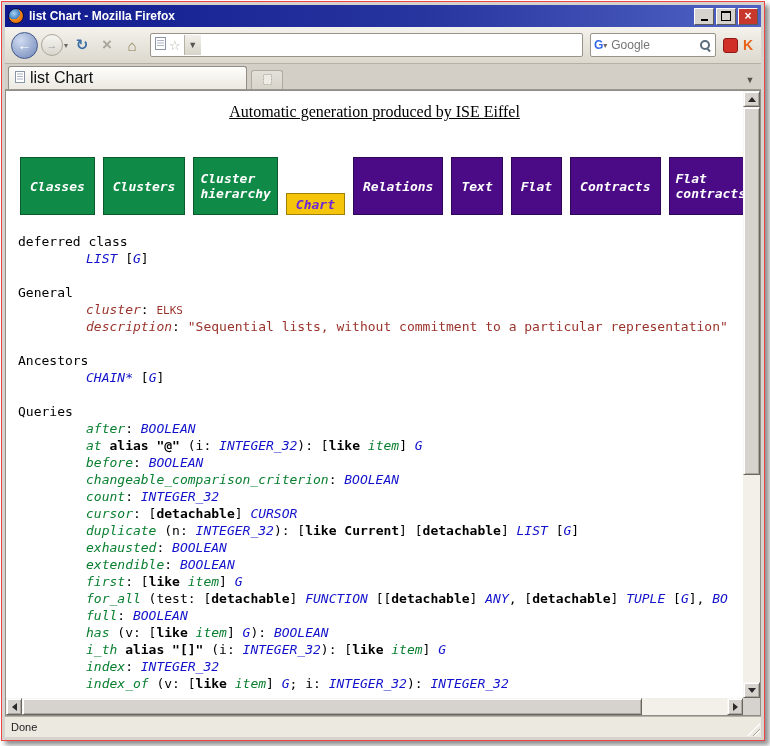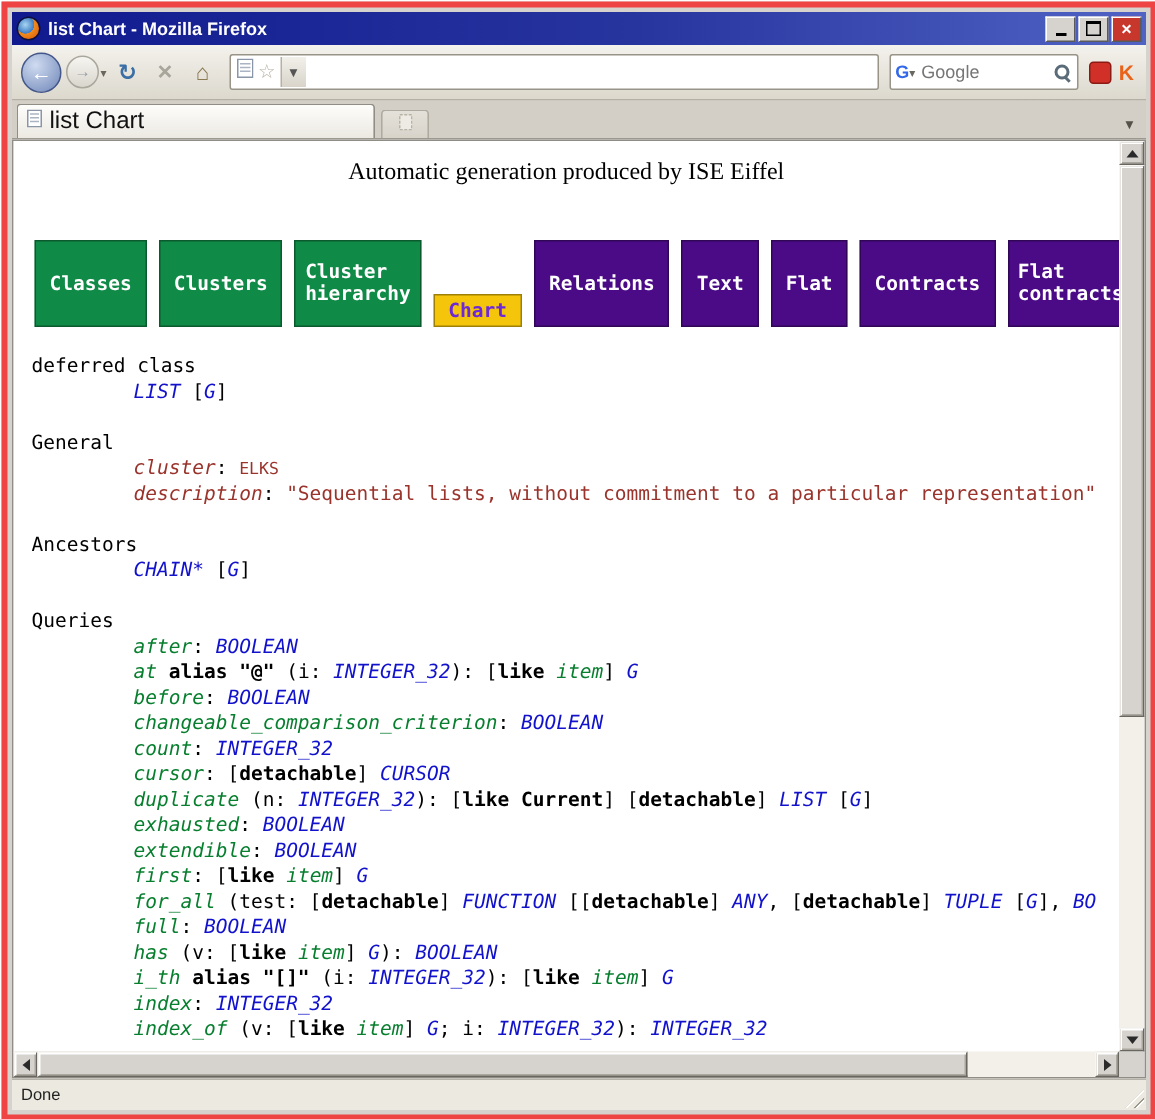--- a/index.html
+++ b/index.html
@@ -1,20 +1,20 @@
 <!DOCTYPE html>
 <html style="--button-green: #108a47; --button-yellow: #f4c50b; --button-purple: #4b0b86; --class-blue: #1212cc; --feature-green: #087f2f; --label-red: #9a332b;"><head>
 <meta charset="utf-8">
 <style>
   html,body{margin:0;padding:0;}
   body{width:770px;height:746px;overflow:hidden;background:#fff;position:relative;
        font-family:"Liberation Sans","DejaVu Sans",sans-serif;}
   
   .window{position:absolute;left:1px;top:1px;width:756px;height:732px;
-    background:#d6d3ce;border:4px solid #ef4444;padding:3px;
+    background:#d6d3ce;border:1px solid #ef4444;padding:3px;
     box-shadow:4px 4px 5px rgba(0,0,0,.45);display:flex;flex-direction:column;}
   .titlebar{height:22px;flex:0 0 22px;display:flex;align-items:center;gap:5px;padding:0 3px;
     background:linear-gradient(to right,#101a8e 0%,#27359f 55%,#5063c4 100%);}
   .fx-logo{width:14px;height:14px;border-radius:50%;flex:0 0 14px;
     background:radial-gradient(circle at 35% 32%,#a8d4f2 0%,#3f7ec4 44%,#f08a1e 46%,#d85400 100%);
     border:1px solid #0a1040;}
   .title-text{color:#fff;font-weight:bold;font-size:12px;flex:1;white-space:nowrap;overflow:hidden;}
   .win-controls{display:flex;gap:2px;}
   .wbtn{width:18px;height:15px;display:flex;align-items:center;justify-content:center;
     background:#d6d3ce;border:1px solid;border-color:#fff #5a5a5a #5a5a5a #fff;cursor:default;}
@@ -62,22 +62,22 @@
   .tab-stub{width:30px;height:18px;margin-left:4px;background:linear-gradient(#e9e6df,#d9d5cb);
     border:1px solid #a5a197;border-bottom:none;border-radius:3px 3px 0 0;
     display:flex;align-items:center;justify-content:center;opacity:.8;}
   .tab-spacer{flex:1;}
   .tab-list-btn{width:16px;height:18px;display:flex;align-items:center;justify-content:center;
     color:#55524a;font-size:9px;}
   
   .content{flex:1;position:relative;background:#fff;border:1px solid #8f8d85;overflow:hidden;}
   .doc{position:absolute;left:0;top:0;right:17px;bottom:17px;overflow:hidden;background:#fff;}
   .doc-header{margin-top:12px;text-align:center;font-family:"Liberation Serif","DejaVu Serif",serif;
-    font-size:16px;color:#000;}
-  .chart-nav{margin:36px 0 0 14px;display:flex;gap:8px;align-items:stretch;height:58px;}
+    font-size:16px;color:#000;text-decoration:underline;}
+  .chart-nav{margin:36px 0 0 14px;display:flex;gap:8px;align-items:stretch;height:58px;font-style:italic;}
   .btn-holder{display:contents;}
   .chart-btn{display:flex;align-items:center;justify-content:center;padding:0 9px;
     font-family:"DejaVu Sans Mono","Liberation Mono",monospace;font-weight:bold;font-size:13px;
     color:#fff;white-space:nowrap;border:1px solid rgba(0,0,0,.35);}
   .chart-btn.wide{width:92px;white-space:normal;line-height:15px;text-align:left;padding:0 6px;box-sizing:border-box;}
   .c-green{background:var(--button-green,#108a47);}
   .c-yellow{background:var(--button-yellow,#f4c50b);color:#6d28d9;margin-top:36px;}
   .c-purple{background:var(--button-purple,#4b0b86);}
   .doc-lines{margin:18px 0 0 12px;font-family:"DejaVu Sans Mono","Liberation Mono",monospace;
     font-size:13px;line-height:17px;white-space:pre;color:#000;}

